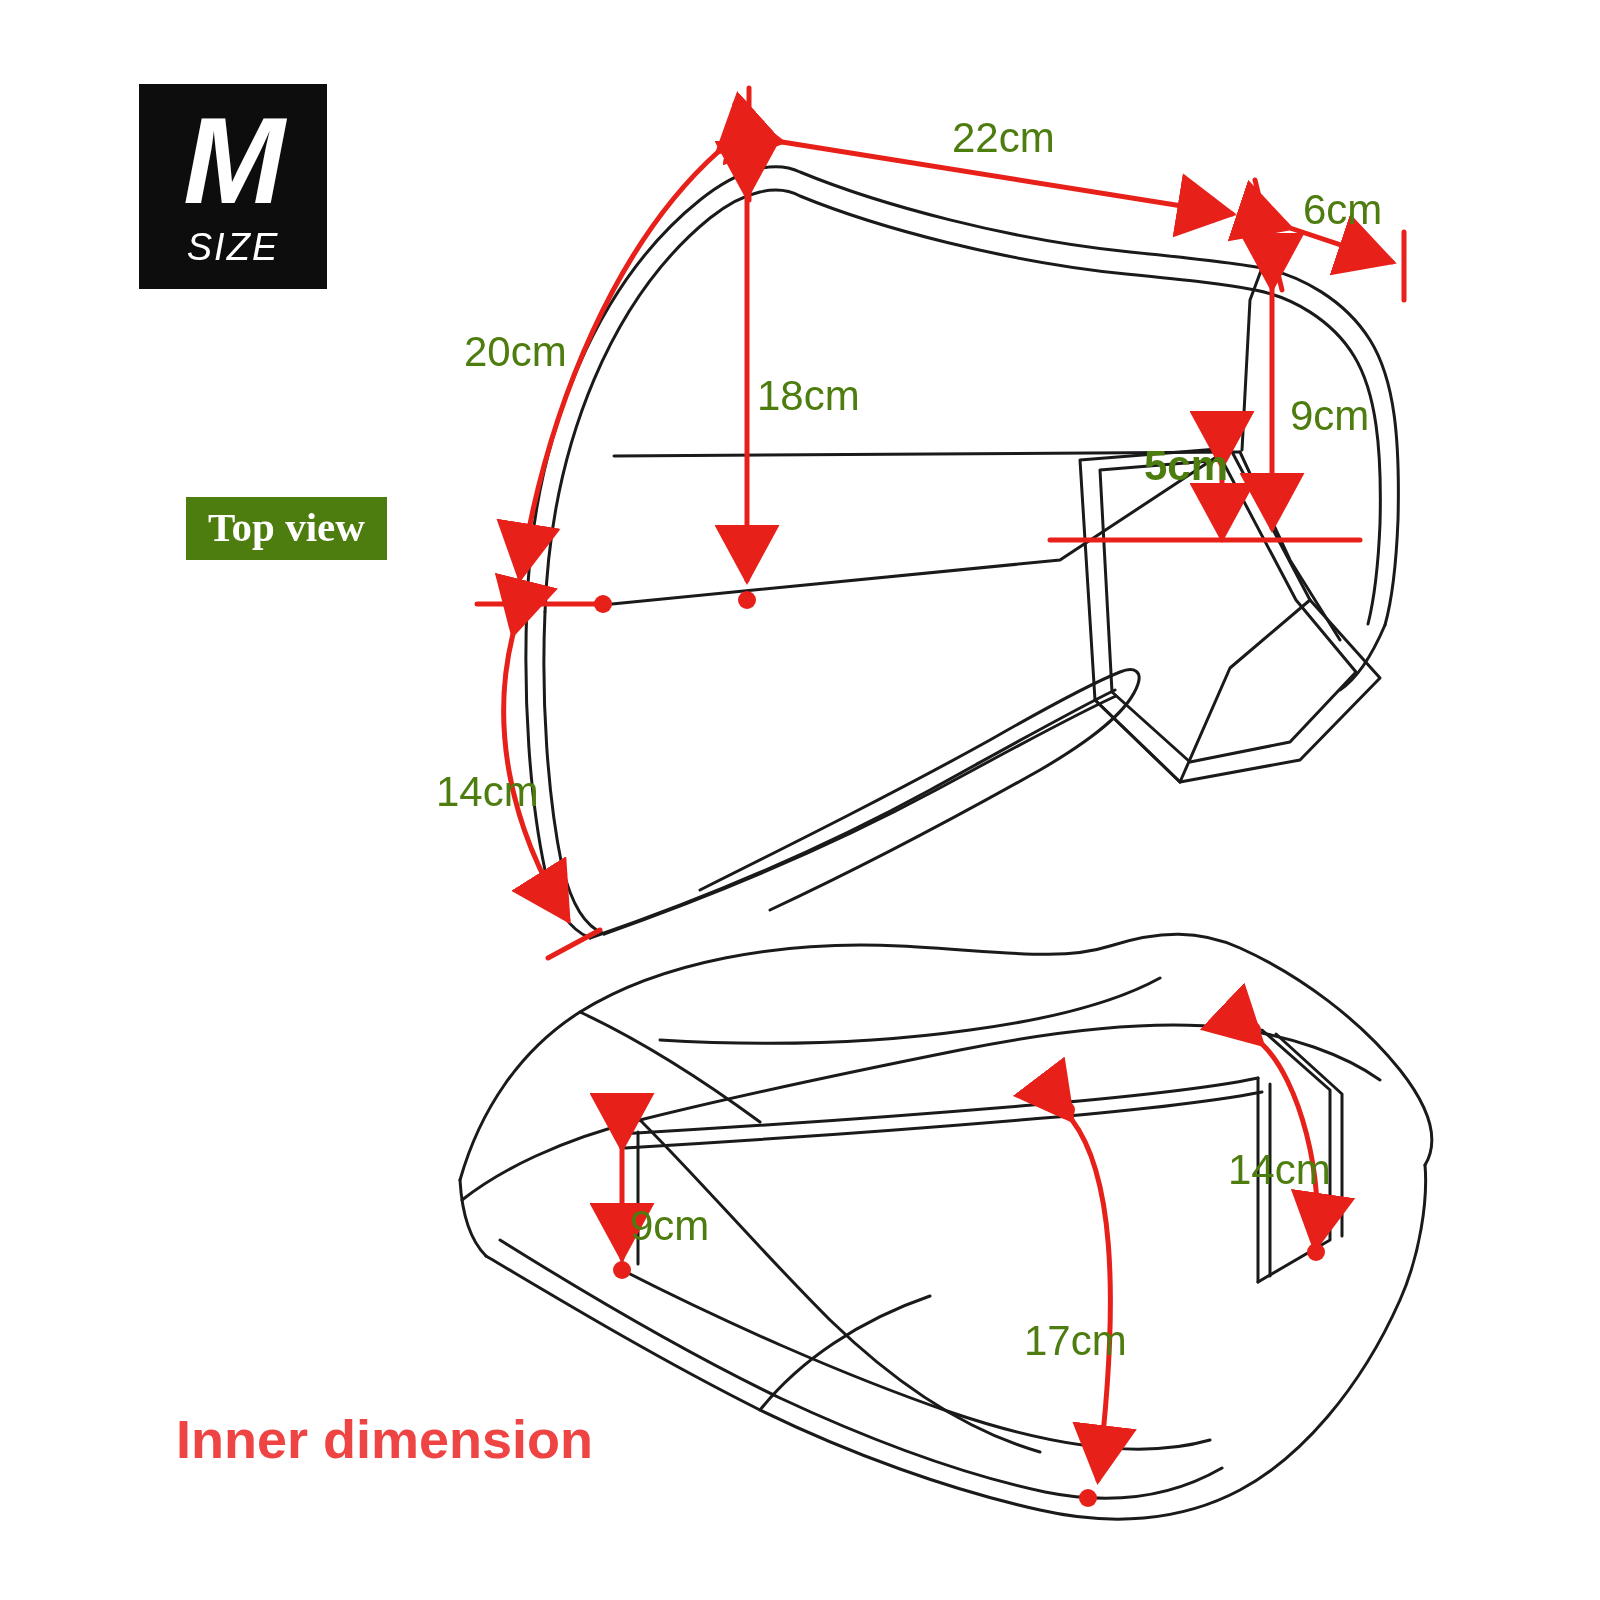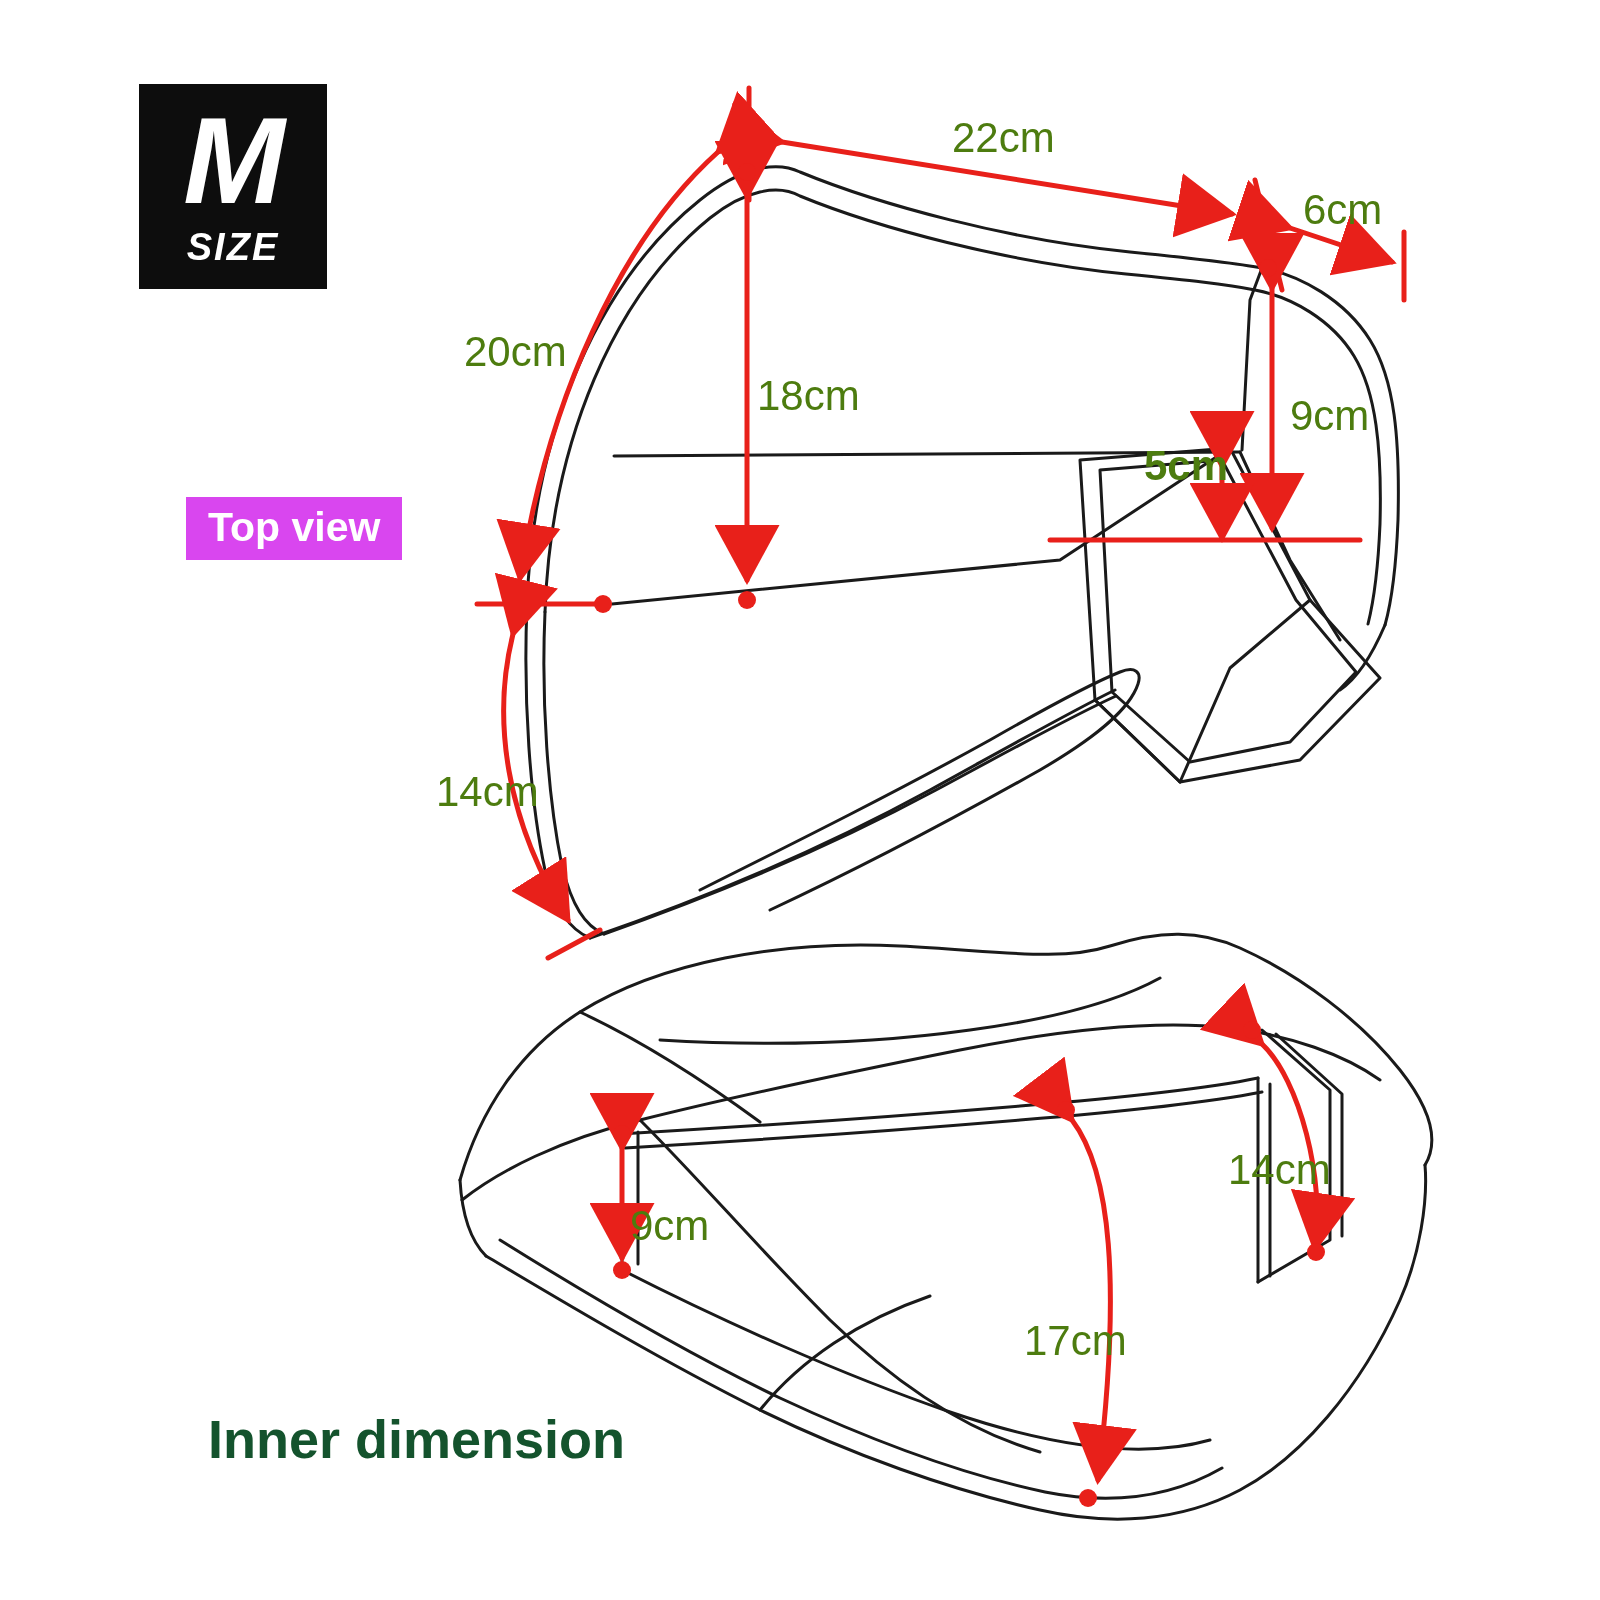--- a/index.html
+++ b/index.html
@@ -39,50 +39,49 @@
   .size-badge .letter {
     font-family: "Liberation Sans", sans-serif;
     font-weight: bold;
     font-style: italic;
     font-size: 122px;
     line-height: 0.95;
     letter-spacing: -2px;
   }
   .size-badge .word {
     font-family: "Liberation Sans", sans-serif;
-    font-weight: bold;
+    font-weight: normal;
     font-style: italic;
     font-size: 38px;
     letter-spacing: 2px;
     margin-top: 6px;
   }
   
   .view-tag {
     position: absolute;
-    background: #d946ef;
+    background: #4d7c0f;
     color: #ffffff;
-    font-family: Liberation Sans, sans-serif;
+    font-family: Liberation Serif, serif;
     font-weight: bold;
     font-size: 41px;
     padding: 10px 22px 12px 22px;
     white-space: nowrap;
     line-height: 1.0;
   }
   #tag-top { left: 186px; top: 497px; }
   #tag-side { left: 186px; top: 1148px; }
   .caption {
     position: absolute;
     left: 176px;
     top: 1408px;
     font-family: "Liberation Sans", sans-serif;
     font-weight: bold;
     font-size: 54px;
-    color: #14532d;
+    color: #ef4444;
     white-space: nowrap;
-    margin-left: 32px;
   }
   
   .dim {
     position: absolute;
     font-family: "Liberation Sans", sans-serif;
     font-size: 42px;
     color: #4d7c0f;
     white-space: nowrap;
   }
 </style>

